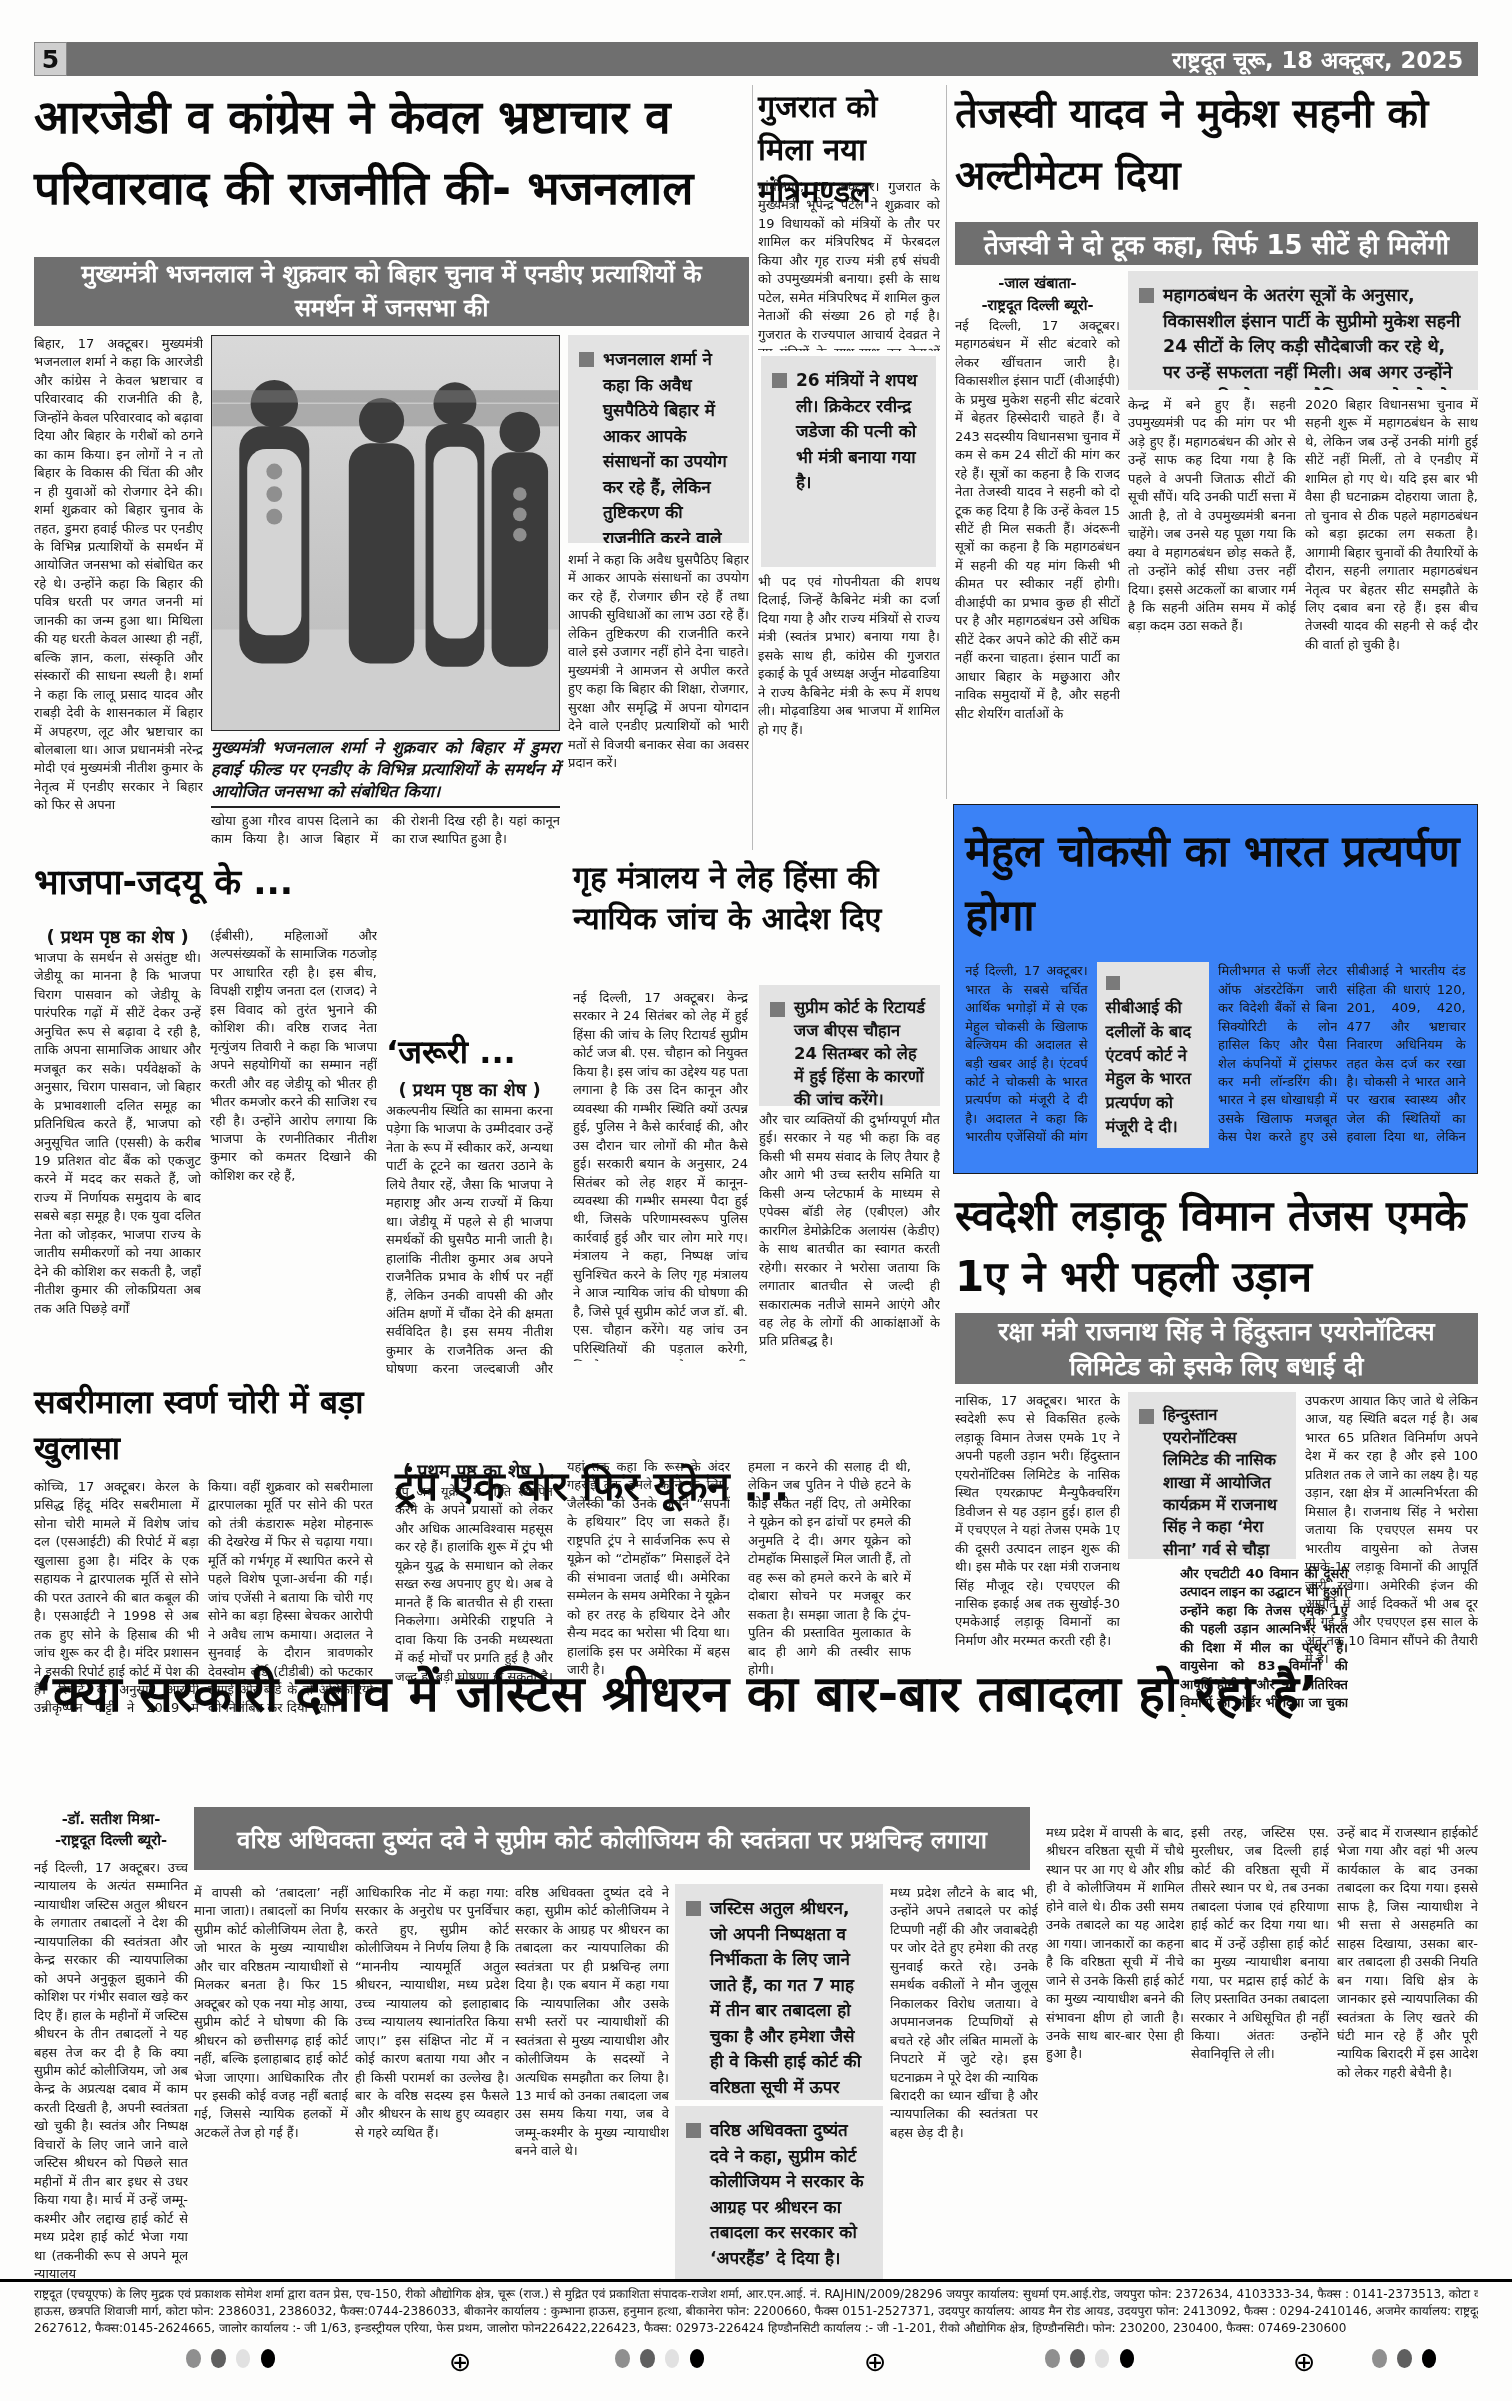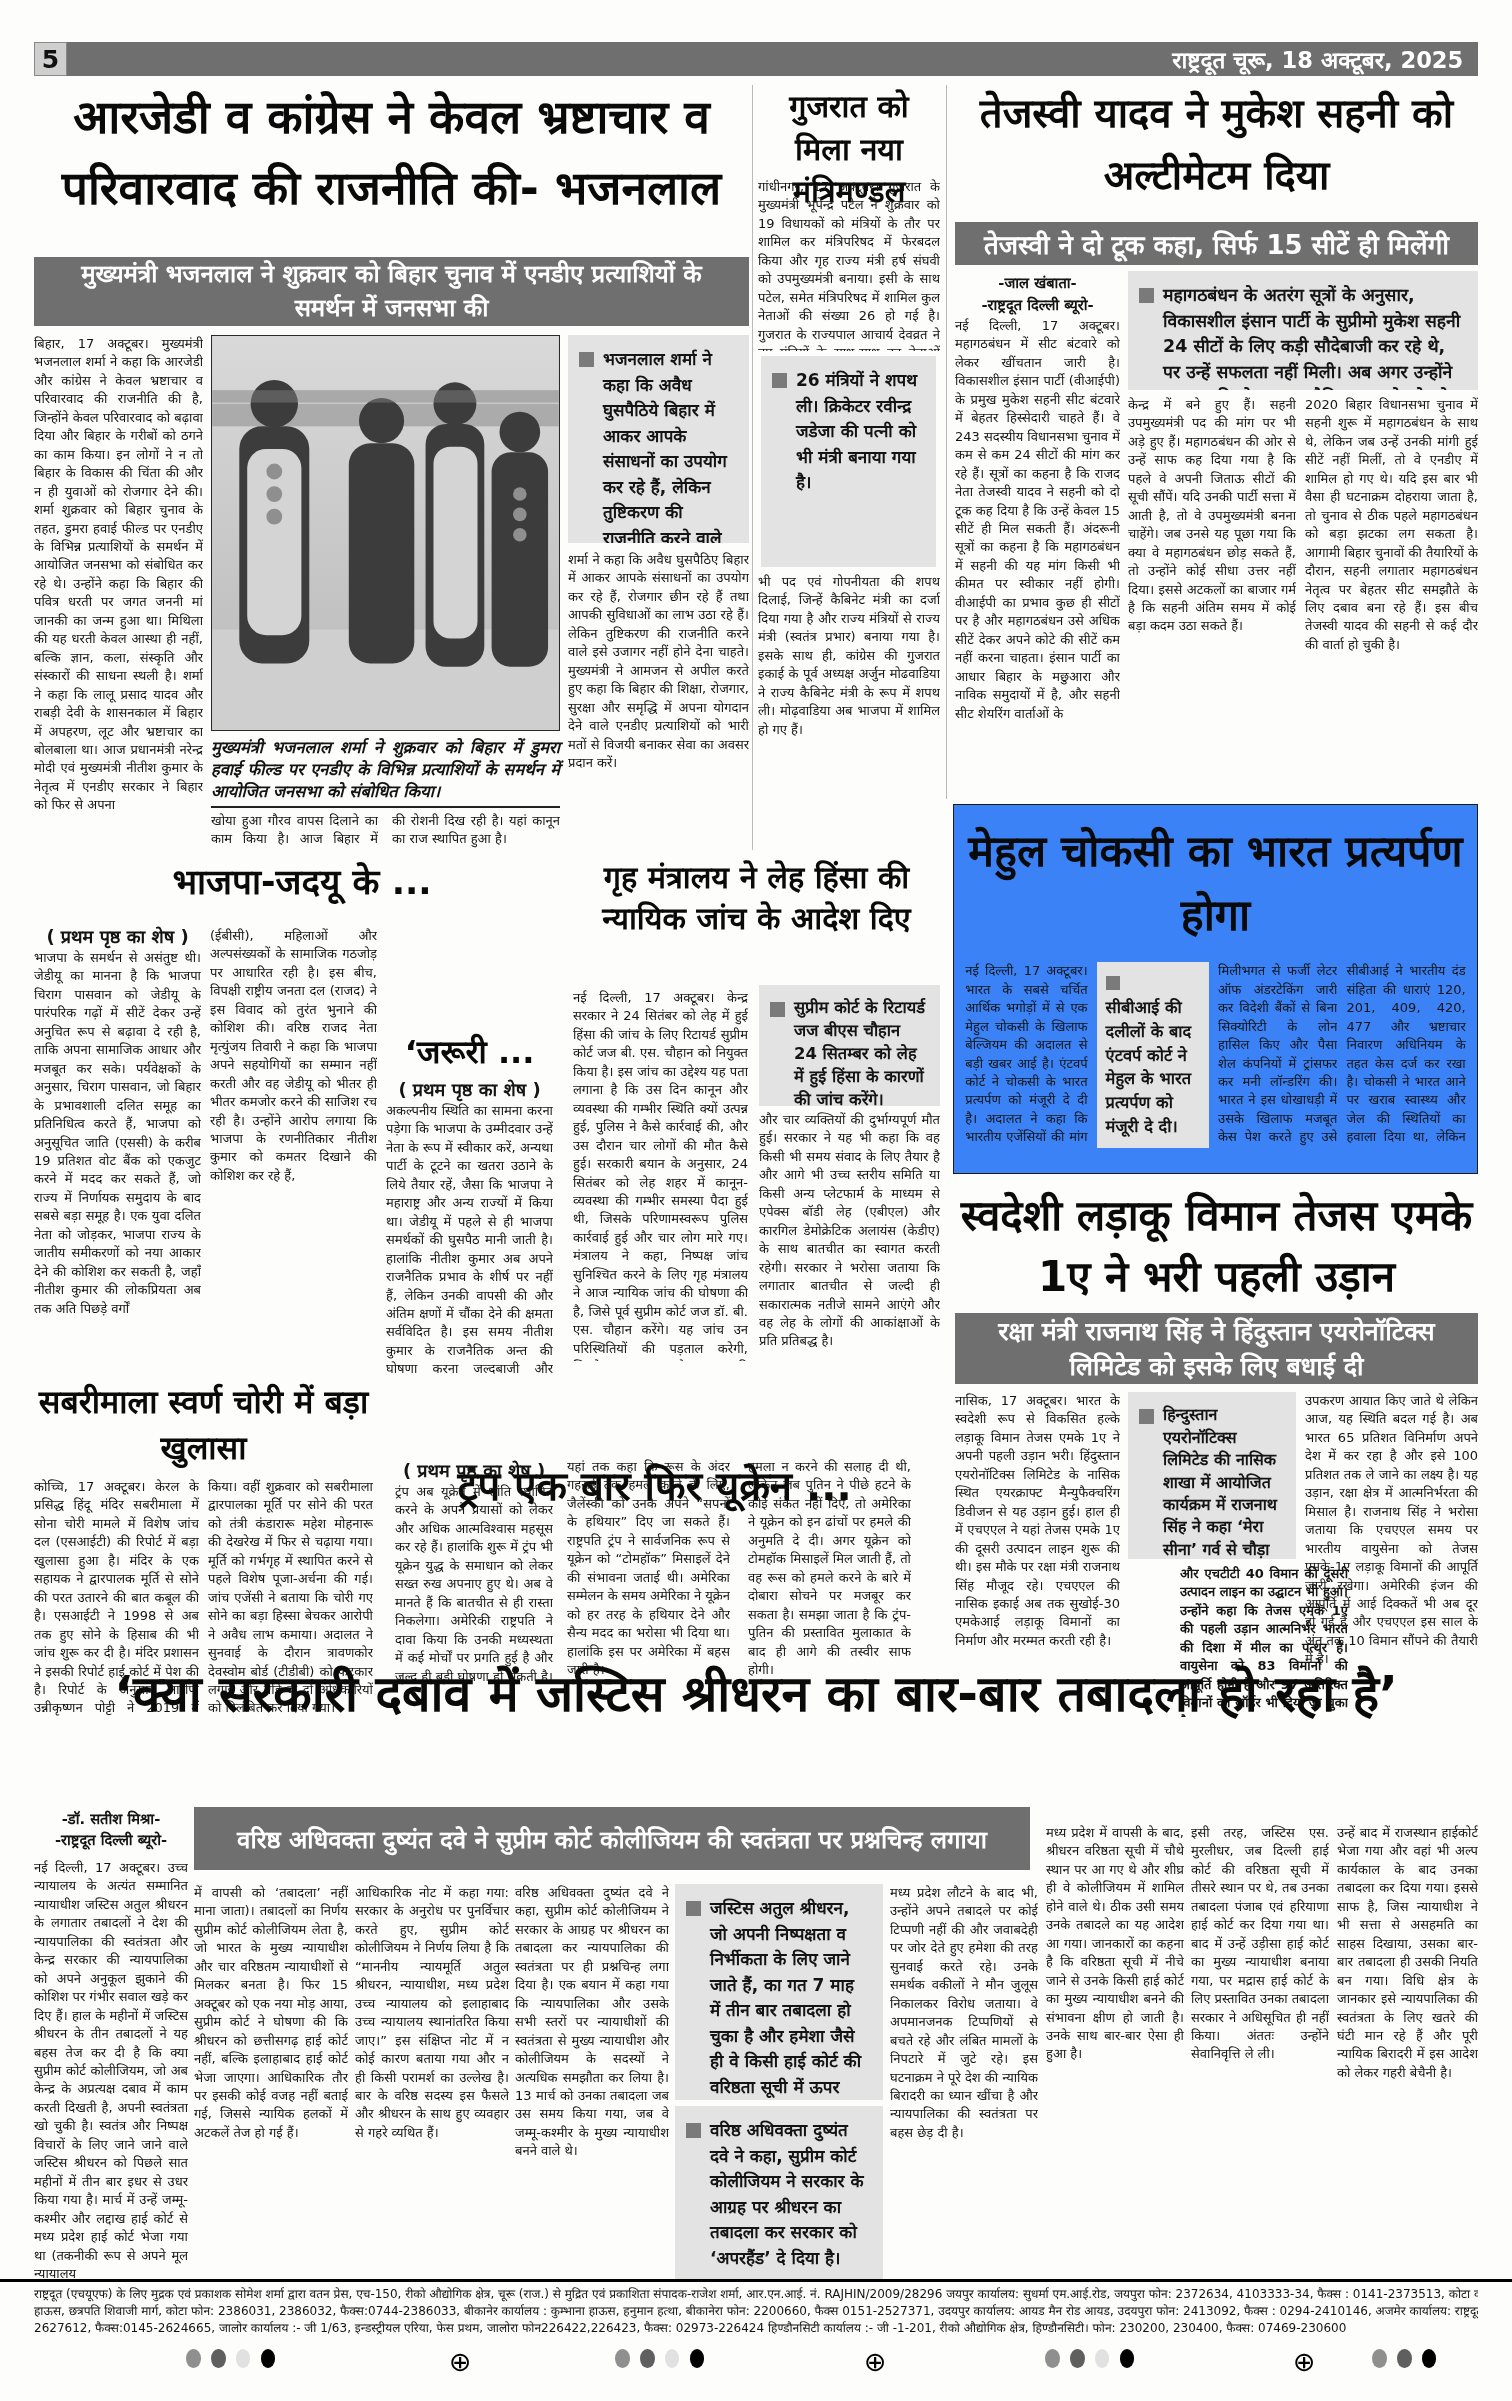--- a/index.html
+++ b/index.html
@@ -5,21 +5,21 @@
   html,body{margin:0;padding:0;background:#e9e9e9;}
   .page{position:relative;width:1512px;height:2401px;background:#fdfdfc;overflow:hidden;
         font-family:"DejaVu Sans",sans-serif;color:#141414;}
   .abs{position:absolute;}
   
   .mastbar{background:#6f6f6f;display:flex;align-items:center;}
   .pagenum{background:#cfcfcf;color:#111;font-size:25px;font-weight:bold;height:100%;width:33px;
            display:flex;align-items:center;justify-content:center;border:0.6px solid #888;box-sizing:border-box;}
   .edition{flex:1;color:#fff;font-size:22.6px;font-weight:bold;text-align:right;padding-right:14.7px;}
   
-  .hl{font-weight:bold;text-align:center;color:#0a0a0a;letter-spacing:0px;}
+  .hl{font-weight:bold;text-align:left;color:#0a0a0a;letter-spacing:0px;}
   .subbar{background:#6f6f6f;color:#fff;font-weight:bold;text-align:center;
           display:flex;align-items:center;justify-content:center;box-sizing:border-box;padding:3.4px 13.6px;}
   .body-col{font-size:13px;line-height:1.42;text-align:justify;overflow:hidden;}
   .pq{background:#e3e3e3;box-sizing:border-box;padding:12.4px 13.6px 12.4px 11.3px;display:flex;gap:9px;overflow:hidden;}
   .pq .sq{flex:0 0 14.7px;width:14.7px;height:14.7px;background:#7a7a7a;margin-top:4.5px;}
   .pq .pqt{font-size:17px;line-height:1.5;font-weight:bold;text-align:left;}
   .byline{font-size:14.7px;font-weight:bold;text-align:center;line-height:1.5;}
   .note{font-size:18px;font-weight:bold;text-align:center;}
   .caption{font-size:16.4px;font-weight:bold;font-style:italic;line-height:1.35;text-align:justify;}
   .rule-h{background:#222;}

